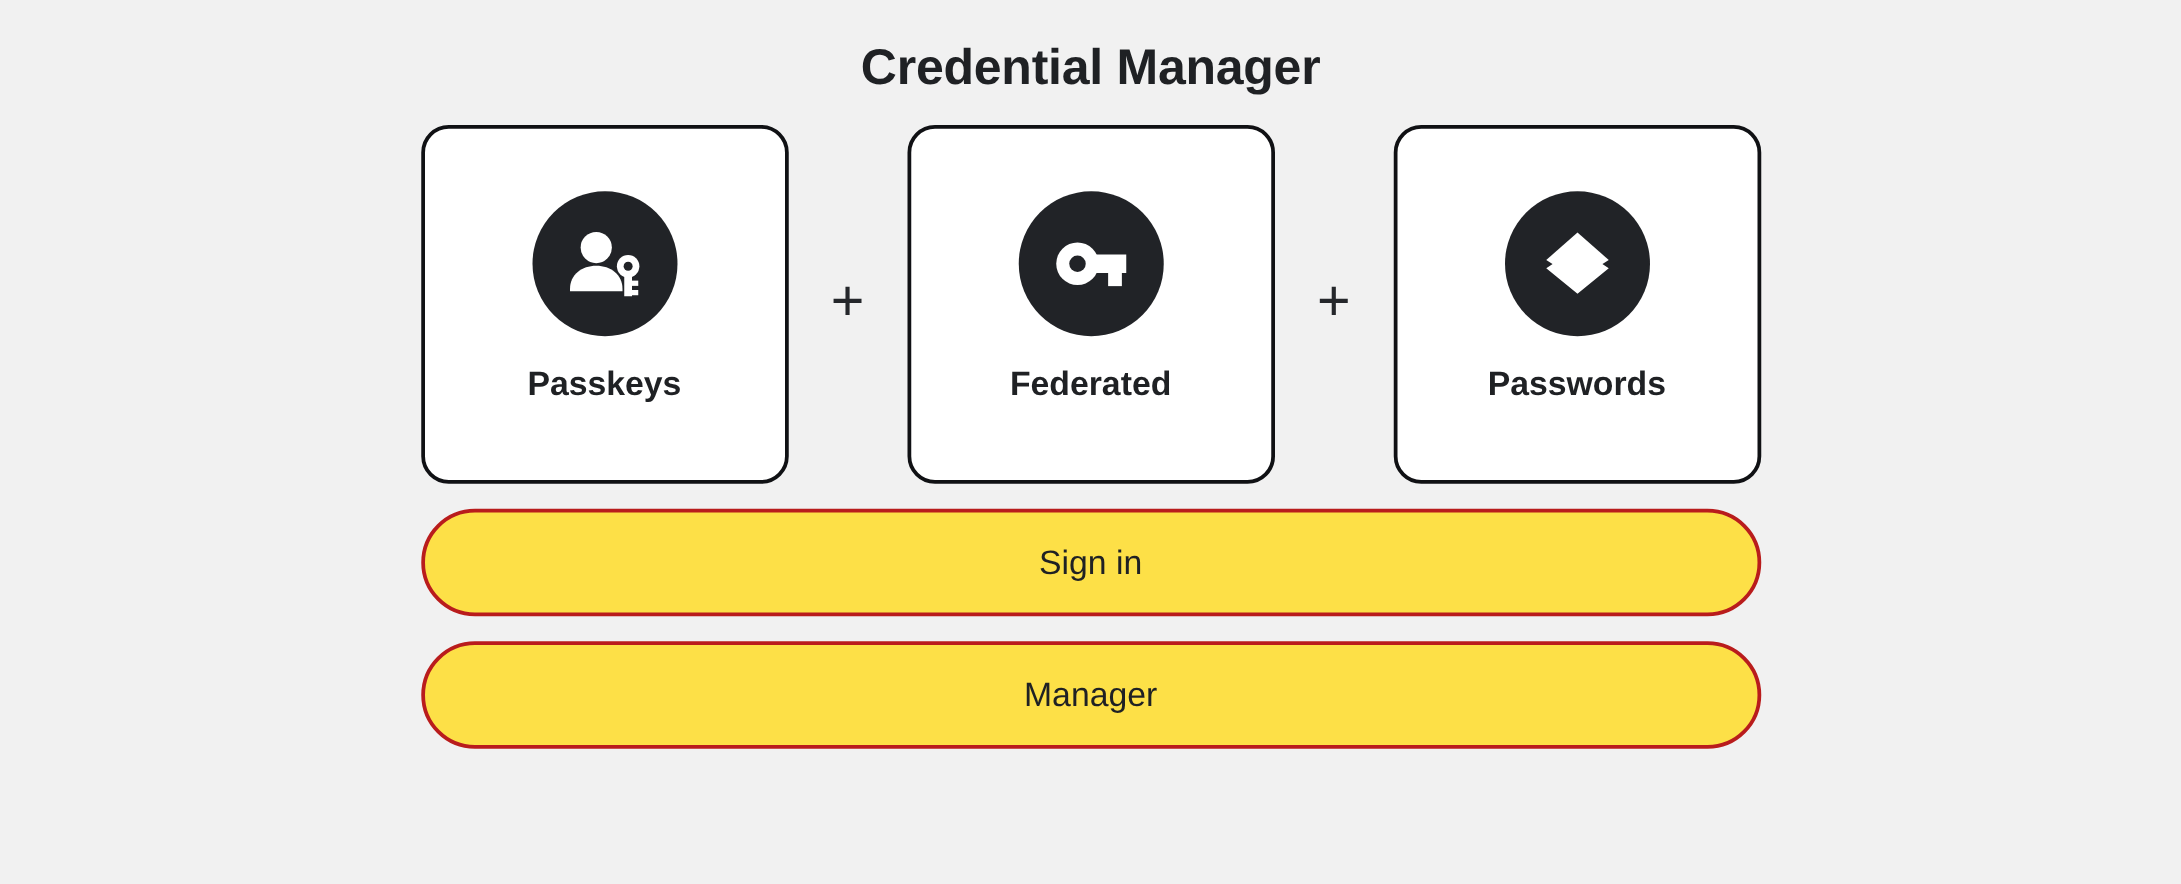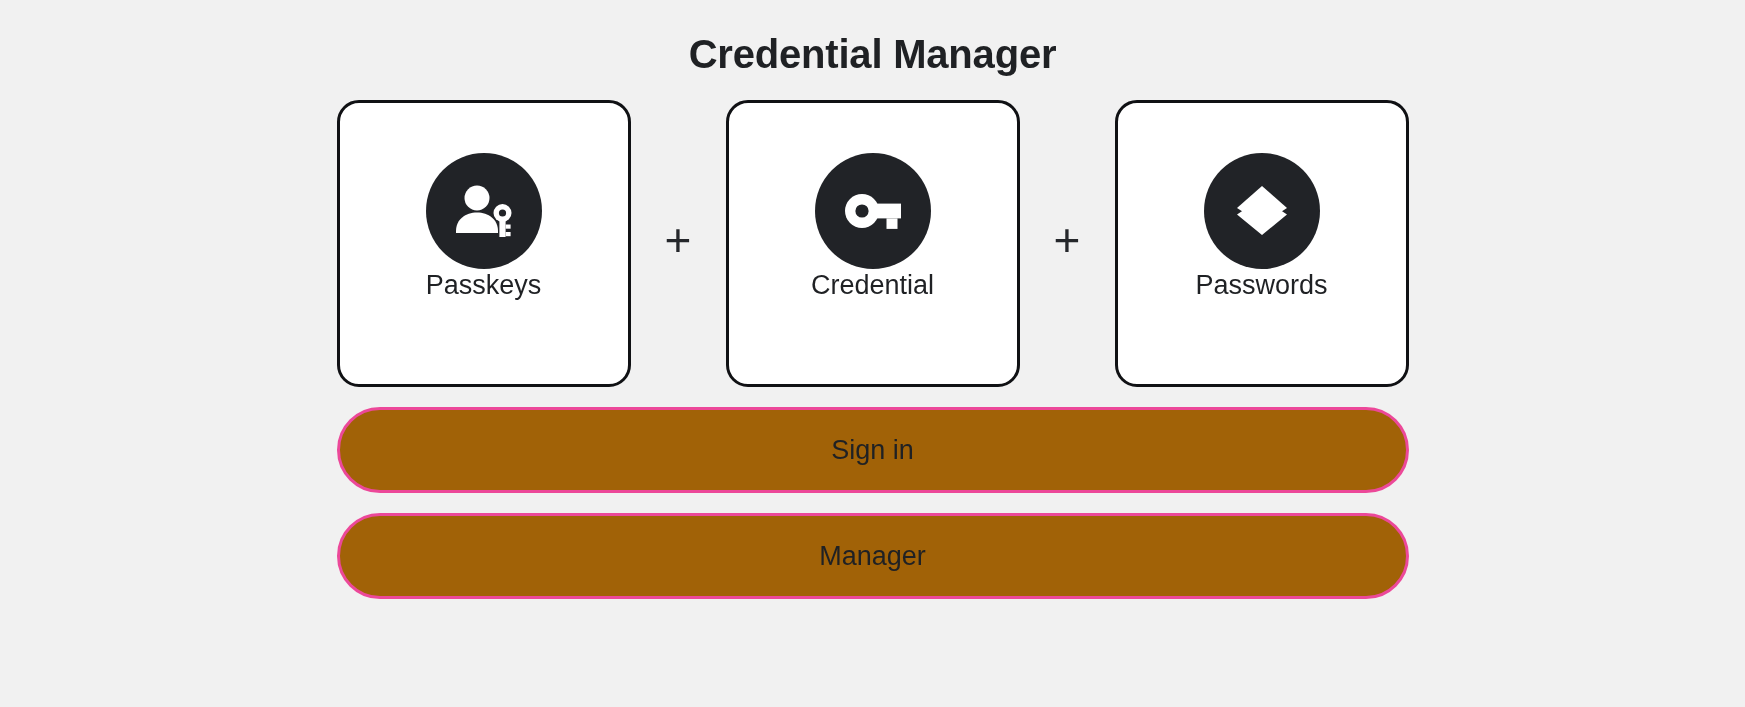--- a/index.html
+++ b/index.html
@@ -71,22 +71,23 @@
     align-items: center;
     justify-content: center;
     flex: 0 0 auto;
   }
 
   .icon-badge svg {
     display: block;
   }
 
   .card-label {
+    margin-top: 22px;
     font-size: 27px;
-    font-weight: 400;
+    font-weight: 700;
     color: #1f2124;
     line-height: 1.2;
     text-align: center;
   }
 
   .plus-sep {
     flex: 1 1 auto;
     display: flex;
     align-items: center;
     justify-content: center;
@@ -105,22 +106,22 @@
     display: flex;
     flex-direction: column;
     align-items: center;
     gap: 20px;
   }
 
   .pill-button {
     width: 1072px;
     height: 86px;
     box-sizing: border-box;
-    background: #a16207;
-    border: 3px solid #ec4899;
+    background: #fde047;
+    border: 3px solid #b91c1c;
     border-radius: 999px;
     font-family: "Liberation Sans", sans-serif;
     font-size: 27px;
     font-weight: 400;
     color: #1f2124;
     display: flex;
     align-items: center;
     justify-content: center;
     cursor: pointer;
     padding: 0;
@@ -162,21 +163,21 @@
         <svg width="64" height="64" viewBox="0 0 64 64" aria-hidden="true">
 
           <circle cx="21" cy="32" r="17" fill="#ffffff"></circle>
           <circle cx="21" cy="32" r="6.6" fill="#212327"></circle>
 
           <rect x="30" y="24.6" width="30" height="14.8" fill="#ffffff"></rect>
 
           <rect x="45.5" y="39.4" width="11" height="10.5" fill="#ffffff"></rect>
         </svg>
       </div>
-      <div class="card-label">Credential</div>
+      <div class="card-label">Federated</div>
     </div>
 
     <div class="plus-sep">+</div>
 
     <div class="cred-card">
       <div class="icon-badge">
         <svg width="62" height="62" viewBox="0 0 62 62" aria-hidden="true">
 
           <path d="M31 6 L56 28 L31 44 L6 28 Z" fill="#ffffff"></path>
 

